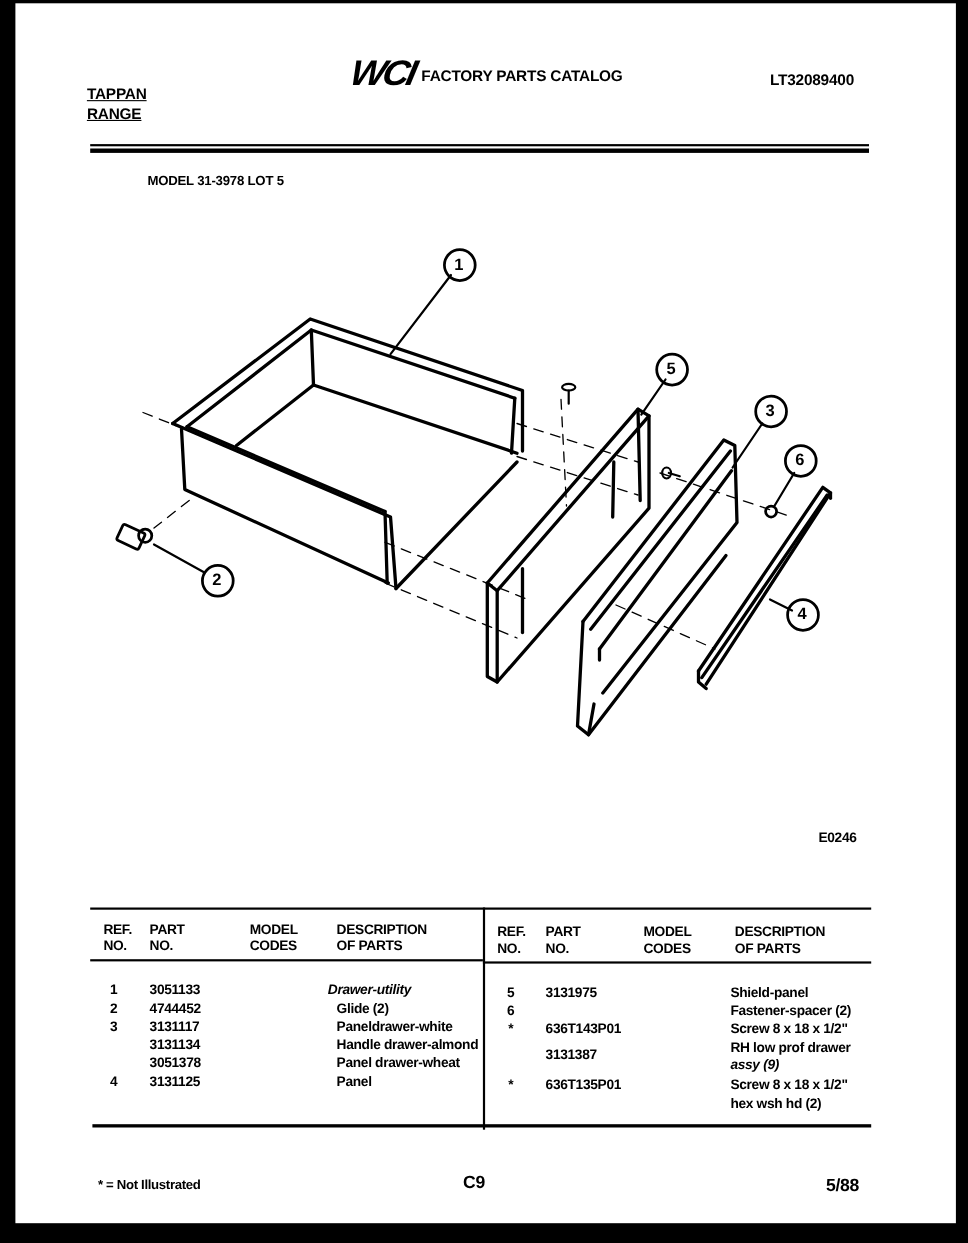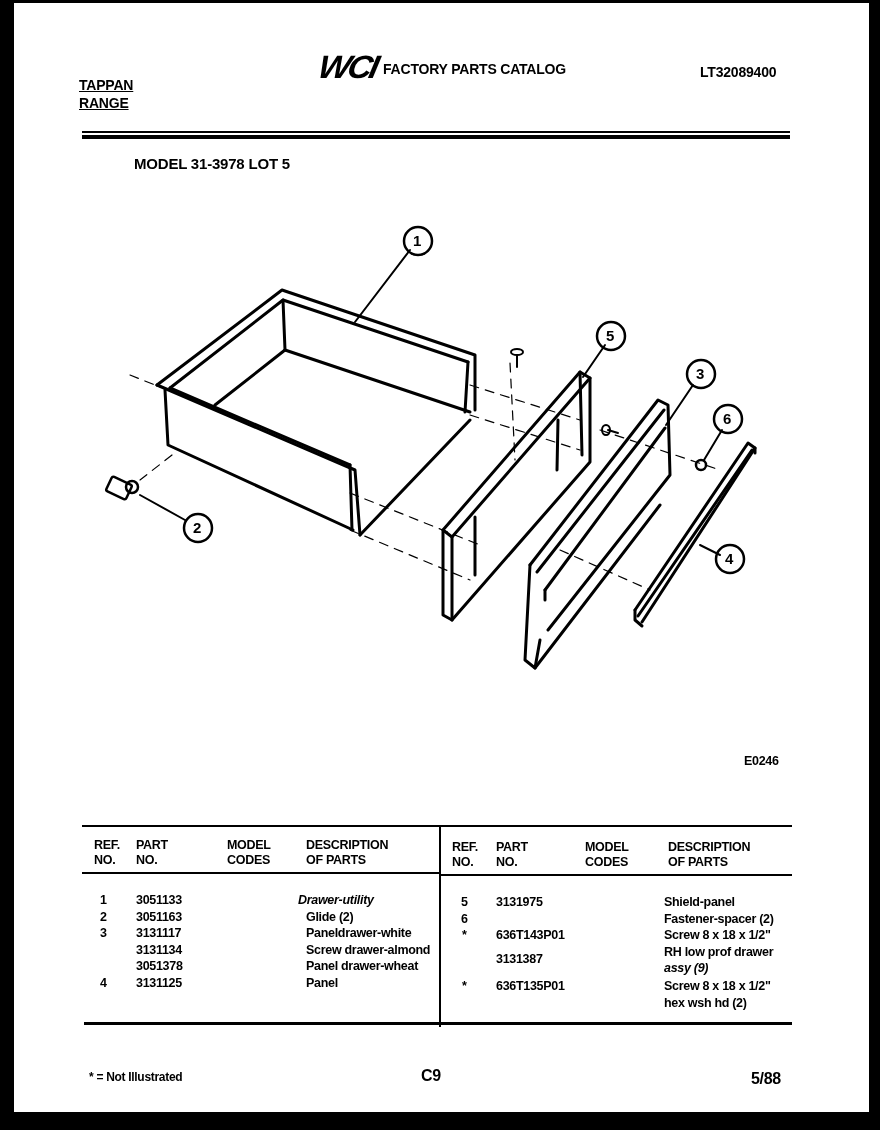--- a/index.html
+++ b/index.html
@@ -27,21 +27,21 @@
     <div>RANGE</div>
   </div>
 
   <div class="abs logo" style="left:305px; top:47px;">WCI</div>
   <div class="abs hdr" style="left:369px; top:57px;">FACTORY PARTS CATALOG</div>
   <div class="abs hdr" style="left:686px; top:60px;">LT32089400</div>
 
   <div class="rule-thin" style="left:68px; top:128px; width:708px;"></div>
   <div class="rule-thick" style="left:68px; top:132px; width:708px;"></div>
 
-  <div class="abs hdr" style="left:72px; top:152px; font-size:15px;padding-left:48px;">MODEL 31-3978 LOT 5</div>
+  <div class="abs hdr" style="left:72px; top:152px; font-size:12px;padding-left:48px;">MODEL 31-3978 LOT 5</div>
 
   <svg width="855" height="760" viewBox="0 0 855 760">
     <g fill="none" stroke="#000" stroke-linecap="round" stroke-linejoin="round" transform="translate(-14,-3)">
 
       <g stroke-width="1.2" stroke-dasharray="9 7">
         <line x1="130" y1="375" x2="160" y2="387"></line>
         <line x1="470" y1="385" x2="580" y2="420"></line>
         <line x1="470" y1="415" x2="580" y2="450"></line>
         <line x1="350" y1="493" x2="480" y2="545"></line>
         <line x1="350" y1="530" x2="470" y2="580"></line>
@@ -182,29 +182,29 @@
 
   <div class="rule-thin" style="left:68px; top:869px; width:357px;"></div>
   <div class="rule-thin" style="left:425px; top:871px; width:353px;"></div>
 
   <div class="abs" style="left:0; top:889px;">
     <div class="abs cell" style="left:86px; top:0;"><span>1</span></div>
     <div class="abs cell" style="left:122px; top:0;">3051133</div>
     <div class="abs cell" style="left:284px; top:0;font-style:italic;">Drawer-utility</div>
 
     <div class="abs cell" style="left:86px; top:16.5px;"><span>2</span></div>
-    <div class="abs cell" style="left:122px; top:16.5px;">3051163</div>
+    <div class="abs cell" style="left:122px; top:16.5px;">4744452</div>
     <div class="abs cell" style="left:292px; top:16.5px;">Glide (2)</div>
 
     <div class="abs cell" style="left:86px; top:33px;"><span>3</span></div>
     <div class="abs cell" style="left:122px; top:33px;">3131117</div>
     <div class="abs cell" style="left:292px; top:33px;">Paneldrawer-white</div>
 
     <div class="abs cell" style="left:122px; top:49.5px;">3131134</div>
-    <div class="abs cell" style="left:292px; top:49.5px;">Screw drawer-almond</div>
+    <div class="abs cell" style="left:292px; top:49.5px;">Handle drawer-almond</div>
 
     <div class="abs cell" style="left:122px; top:66px;">3051378</div>
     <div class="abs cell" style="left:292px; top:66px;">Panel drawer-wheat</div>
 
     <div class="abs cell" style="left:86px; top:82.5px;"><span>4</span></div>
     <div class="abs cell" style="left:122px; top:82.5px;">3131125</div>
     <div class="abs cell" style="left:292px; top:82.5px;">Panel</div>
   </div>
 
   <div class="abs" style="left:0; top:891px;">

